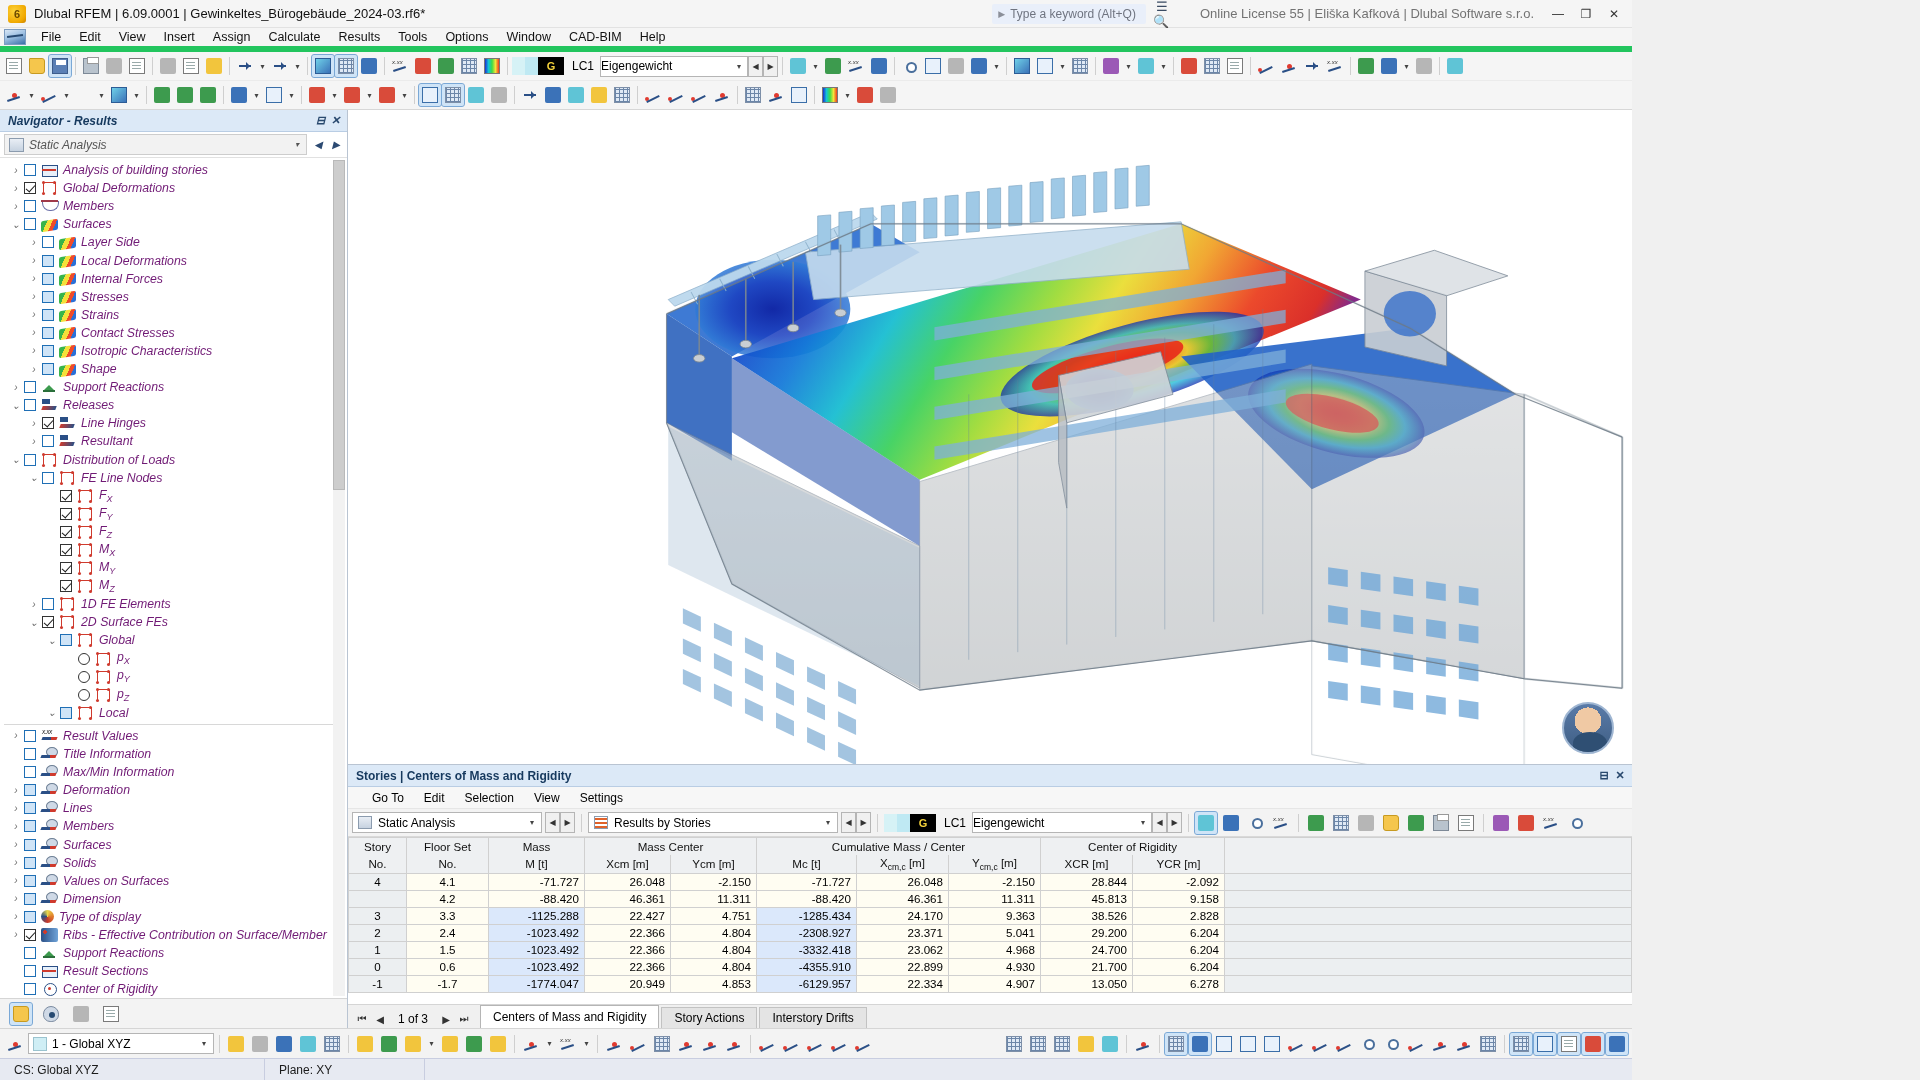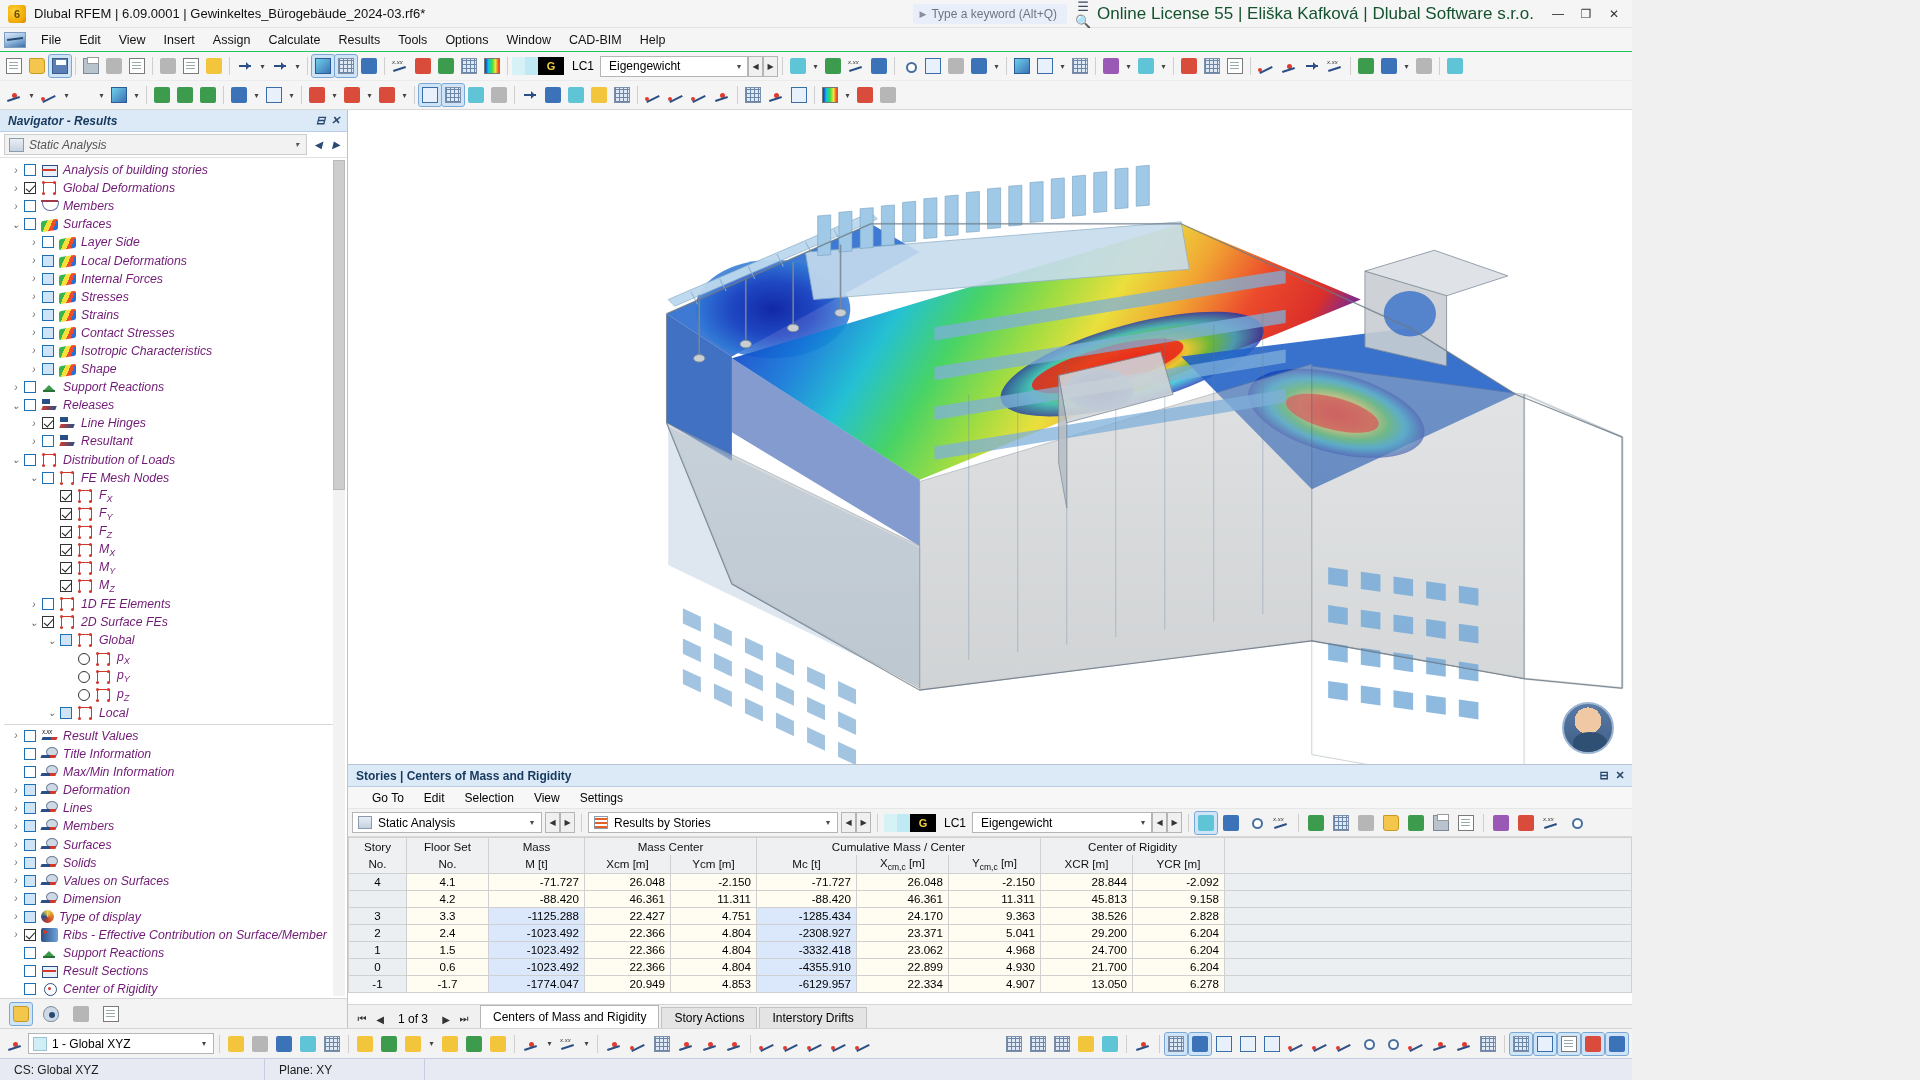--- a/index.html
+++ b/index.html
@@ -28,31 +28,31 @@
     font-size: 11px; font-weight: bold; text-align: center; line-height: 18px;
   }
   .titlebar .title-text { font-size: 13px; color: #111; }
   .titlebar .spacer { flex: 1; }
   .kwbox {
     display: flex; align-items: center; gap: 5px; background: #e9effa; color: #6f7480;
     height: 20px; padding: 0 10px 0 6px; font-size: 12px; border-radius: 2px; margin-right: 6px;
   }
   .kwbox .tri { font-size: 9px; color: #8b8f99; }
   .license-icon { width: 20px; text-align: center; color: #3a4b63; font-size: 13px; }
-  .license-text { font-size: 17px; color: #14532d; padding: 0 10px 0 4px; }
+  .license-text { font-size: 13px; color: #737373; padding: 0 10px 0 4px; margin-left: 24px; }
   .wincontrols { display: flex; align-items: center; gap: 0; margin-right: 4px; }
   .wincontrols div {
     width: 28px; height: 24px; text-align: center; line-height: 24px;
     font-size: 12px; color: #333;
   }
 
   
   .menubar {
     height: 24px; background: #f5f5f5; display: flex; align-items: center;
-    padding-left: 4px; flex: none; border-bottom: 1px solid #22c55e;
+    padding-left: 4px; flex: none; border-bottom: 6px solid #22c55e;
   }
   .menu-flag {
     width: 22px; height: 16px; margin-right: 6px;
     background: linear-gradient(160deg,#d8e6f5 0%, #9fc1e3 45%, #3a6fa8 100%);
     border: 1px solid #7d9cc0; position: relative;
   }
   .menu-flag::after{
     content:""; position:absolute; left:2px; top:5px; width:16px; height:2px; background:#274a72;
     transform: rotate(-8deg);
   }
@@ -117,21 +117,21 @@
   .lc-sw { width: 13px; height: 18px; }
   .lc-sw.c1 { background:#d6f2f6; }
   .lc-sw.c2 { background:#bfe9f3; }
   .lc-badge {
     background:#000; color:#f5d23c; font-weight:bold; font-size:11px;
     width:26px; height:18px; line-height:18px; text-align:center;
   }
   .lc-name { font-size:12px; padding:0 6px 0 8px; }
   .lc-combo {
     width: 148px; height:21px; background:#fff; border:1px solid #b5b5b5;
-    display:flex; align-items:center; padding-left:8px; font-size:12px;
+    display:flex; align-items:center; padding-left:0; font-size:12px;
   }
   .lc-combo .cv{flex:1; overflow:hidden; white-space:nowrap;}
   .lc-combo .cd{width:16px;text-align:center;font-size:8px;color:#444;}
   .spin { display:flex; flex-direction:row; }
   .spin div {
     width:15px;height:21px;border:1px solid #b5b5b5;background:#f0f0f0;
     font-size:8px;text-align:center;line-height:19px;color:#333;
   }
 
   
@@ -746,21 +746,21 @@
             <div class="trow" style="padding-left: 8px;">
               <span class="tw">⌄</span>
               <span class="cb"></span>
               <span class="ti frame"></span>
               <span class="tlabel">Distribution of Loads</span>
             </div>
             <div class="trow" style="padding-left: 26px;">
               <span class="tw">⌄</span>
               <span class="cb"></span>
               <span class="ti frame"></span>
-              <span class="tlabel">FE Mesh Nodes</span>
+              <span class="tlabel">FE Line Nodes</span>
             </div>
             <div class="trow" style="padding-left: 44px;">
               <span class="tw x">›</span>
               <span class="cb on dark"></span>
               <span class="ti frame"></span>
               <span class="tlabel">F<span class="sub">X</span></span>
             </div>
             <div class="trow" style="padding-left: 44px;">
               <span class="tw x">›</span>
               <span class="cb on dark"></span>

